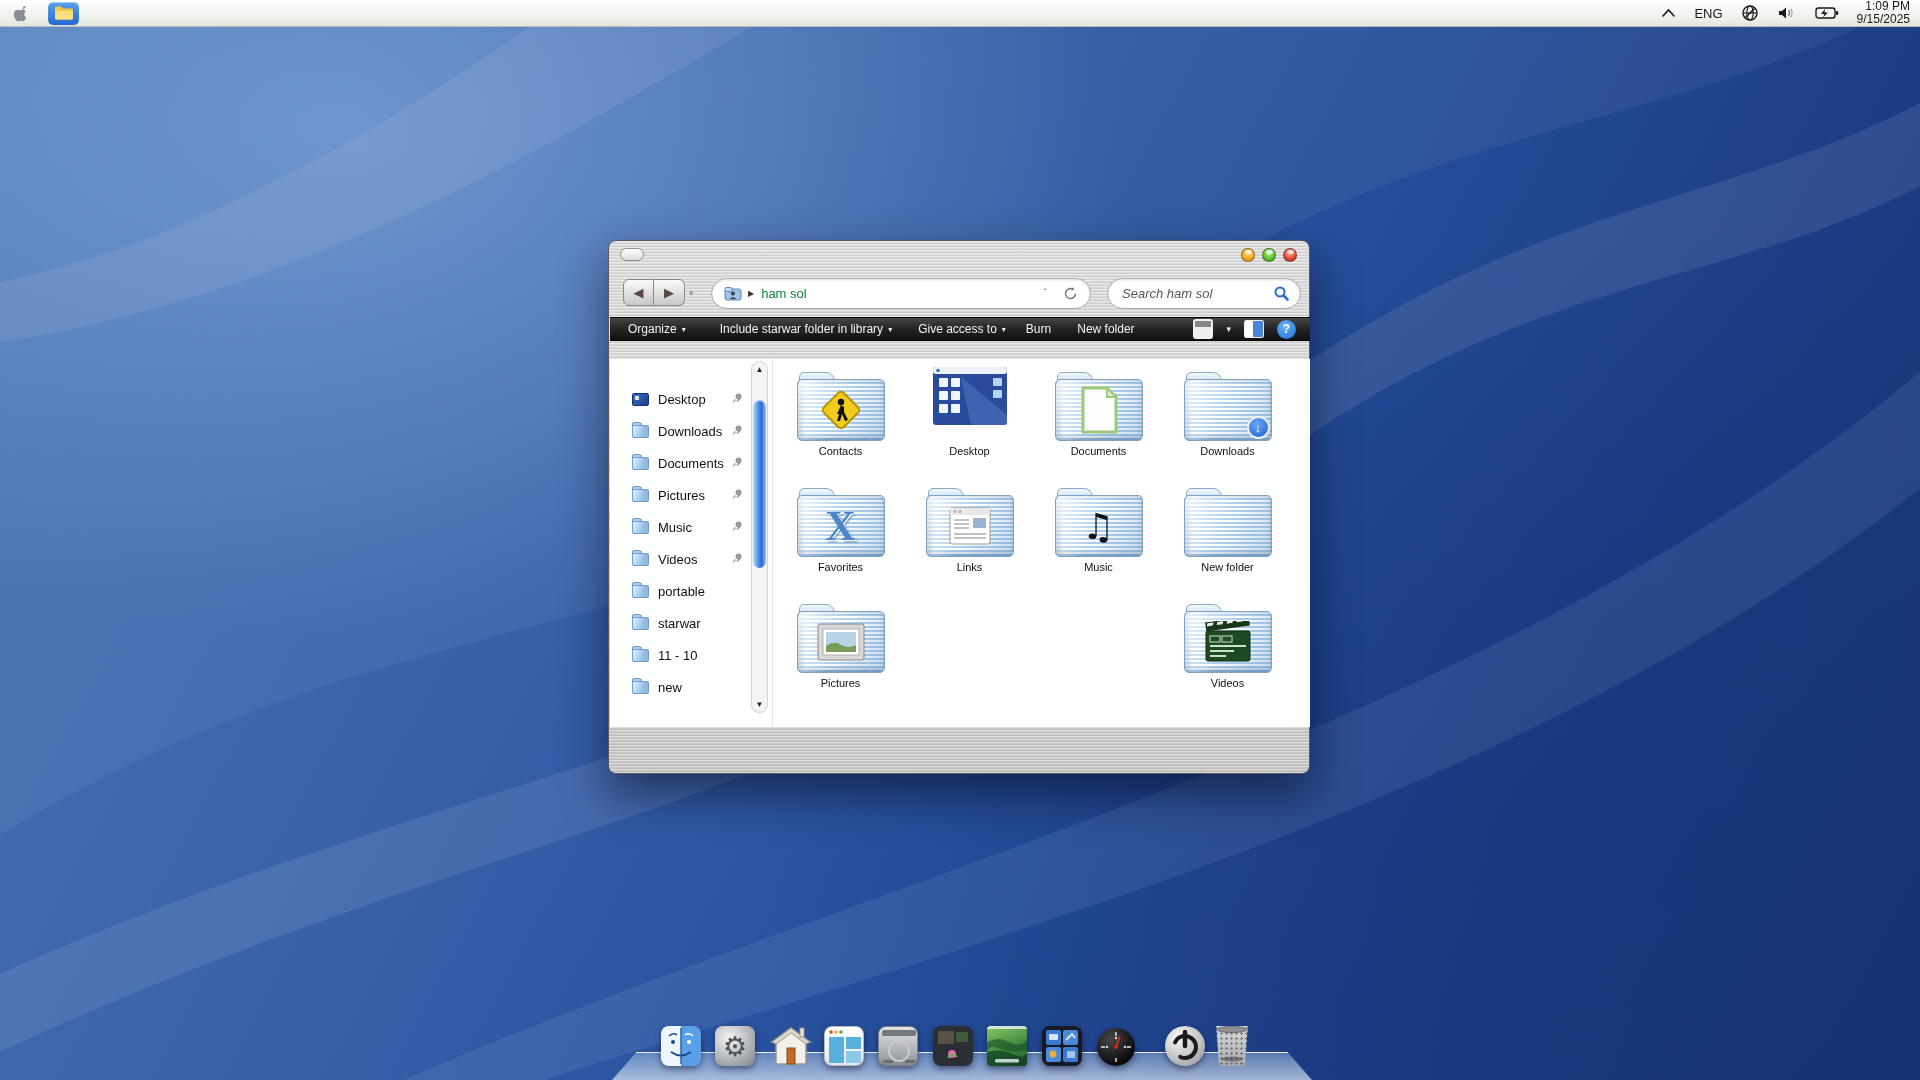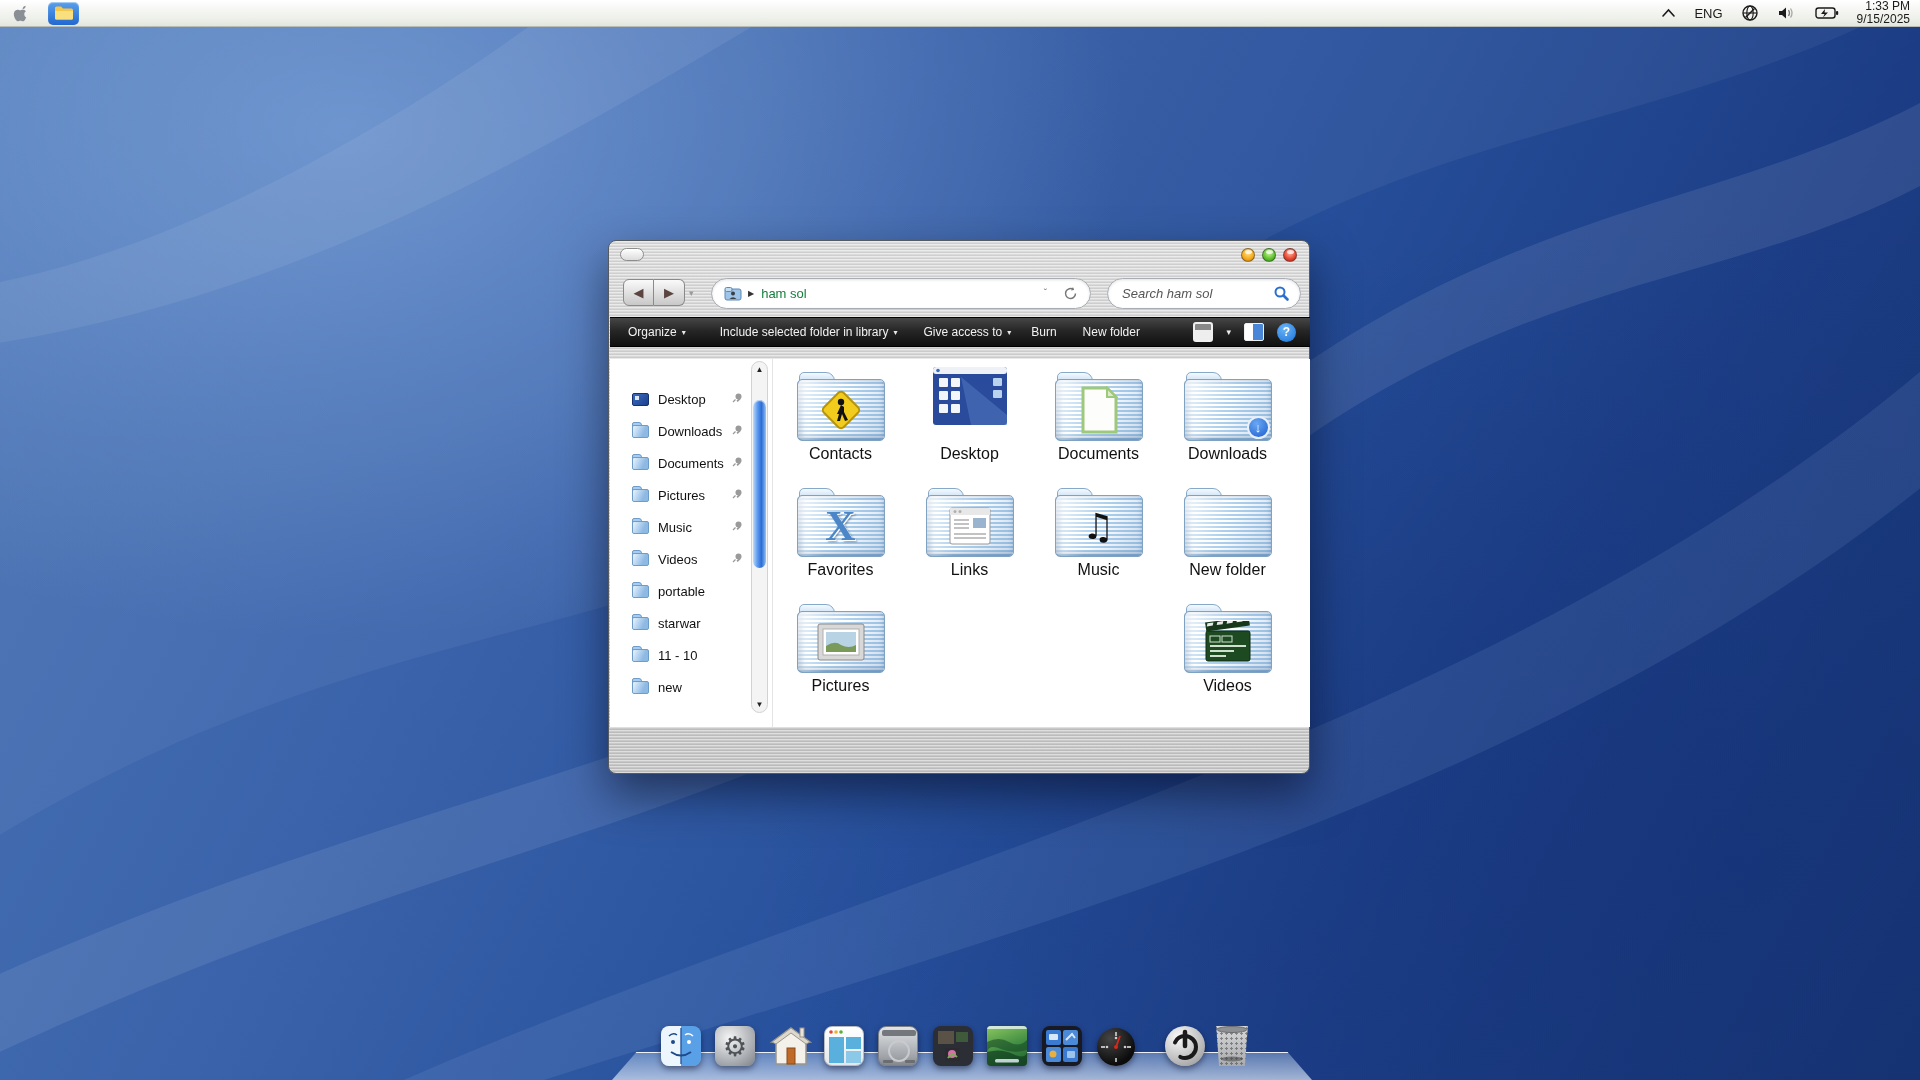--- a/index.html
+++ b/index.html
@@ -59,21 +59,21 @@
   .addr-caret { font-size:10px; color:#666; margin-right:16px; }
   .crumb-arrow { font-size:8px; color:#333; margin-left:6px; }
   .searchbar { position:absolute; left:498px; top:9px; width:194px; height:31px; border-radius:16px;
     background:#fff; border:1px solid #a8adb4; box-shadow:inset 0 1px 3px rgba(0,0,0,.12);
     display:flex; align-items:center; padding:0 10px 0 14px; }
   .searchbar input { border:none; outline:none; flex:1; font-size:13px; font-style:italic; color:#333;
     font-family:"Liberation Sans",sans-serif; background:transparent; min-width:0; }
   .searchbar input::placeholder { color:#555; font-style:italic; }
 
   
-  .cmdbar { position:absolute; left:1px; top:76px; width:700px; height:30px;
+  .cmdbar { position:absolute; left:1px; top:76px; width:700px; height:24px;
     background:linear-gradient(#464646,#262626 45%, #101010); border-top:1px solid #000; border-bottom:1px solid #000;
     display:flex; align-items:center; color:#f2f2f2; font-size:12px; }
   .cmd-item { display:flex; align-items:center; gap:5px; cursor:default; white-space:nowrap; }
   .cmd-item .dd { font-size:8px; color:#e8e8e8; }
   .cmd-right { margin-left:auto; display:flex; align-items:center; gap:13px; padding-right:14px; }
   .views-ic { width:20px; height:20px; border:2px solid #f0f0f0; border-radius:3px; background:linear-gradient(#888 40%, #eee 40%); }
   .views-dd { font-size:9px; color:#eee; }
   .preview-ic { width:20px; height:18px; border:1px solid #f0f0f0; border-radius:2px; background:linear-gradient(90deg,#fff 45%, #4a86d8 45%); }
   .help-ic { width:19px; height:19px; border-radius:50%; background:radial-gradient(circle at 40% 30%, #6ab4f8, #1a72d8);
     color:#fff; font-size:12px; font-weight:bold; display:flex; align-items:center; justify-content:center; }
@@ -98,21 +98,21 @@
     background:#f4f4f4; border:1px solid #d2d2d2; border-radius:9px; }
   .sb-arrow { position:absolute; left:0; width:15px; text-align:center; font-size:8px; color:#222; }
   .sb-thumb { position:absolute; left:1px; top:38px; width:13px; height:168px; border-radius:7px;
     background:linear-gradient(90deg,#bcd8f8,#5a9af0 35%,#2e6cd4 65%,#8ec0f4); box-shadow:inset 0 1px 1px rgba(255,255,255,.7); }
 
   .divider { position:absolute; left:162px; top:0; width:1px; height:100%; background:#e4e4e4; }
 
   
   .files { position:absolute; left:166px; top:0; width:534px; height:100%; }
   .file-item { position:absolute; width:129px; height:112px; display:flex; flex-direction:column; align-items:center; cursor:default; }
-  .file-label { font-size:16px; color:#111; margin-top:4px; }
+  .file-label { font-size:11px; color:#111; margin-top:4px; }
   .icon-box { width:96px; height:76px; position:relative; display:flex; align-items:flex-end; justify-content:center; }
 
   .mac-folder { position:relative; width:88px; height:62px; }
   .mac-folder .tab { position:absolute; top:-7px; left:2px; width:36px; height:14px; border-radius:5px 9px 0 0;
     background:linear-gradient(#f4faff,#b9d6ef); border:1px solid #87a9c7; }
   .mac-folder .body { position:absolute; inset:0; border-radius:5px; border:1px solid #7fa2c2;
     background:repeating-linear-gradient(180deg, rgba(255,255,255,.95) 0 2px, rgba(168,205,236,.95) 2px 4px);
     box-shadow:inset 4px 0 5px rgba(40,80,130,.35), inset 0 -3px 5px rgba(40,80,130,.28); }
   .mac-folder .body::after { content:""; position:absolute; inset:0; border-radius:5px;
     background:linear-gradient(115deg, rgba(255,255,255,.85), rgba(255,255,255,0) 48%, rgba(80,130,185,.30)); }
@@ -194,21 +194,21 @@
       <path d="M2,6 L5,6 L9,2.5 L9,13.5 L5,10 L2,10 Z" fill="#1a1a1a"></path>
       <path d="M11.5,5 Q13.5,8 11.5,11" fill="none" stroke="#7a7a7a" stroke-width="1.3"></path>
       <path d="M13.5,3.5 Q16.5,8 13.5,12.5" fill="none" stroke="#a8a8a8" stroke-width="1.3"></path>
     </svg>
     <svg width="24" height="14" viewBox="0 0 24 14">
       <rect x="1" y="2" width="19" height="10" rx="2.5" fill="none" stroke="#1a1a1a" stroke-width="1.4"></rect>
       <rect x="21" y="5" width="2.2" height="4" rx="1" fill="#1a1a1a"></rect>
       <path d="M10,3 L6,8 L9.5,8 L8,11.5 L13,6.5 L9.6,6.5 Z" fill="#1a1a1a"></path>
     </svg>
     <div class="clock">
-      <div>1:33 PM</div>
+      <div>1:09 PM</div>
       <div>9/15/2025</div>
     </div>
   </div>
 </div>
 
 <div class="window">
 
   <div class="titlebar">
     <div class="pill-btn"></div>
     <div class="lights">
@@ -248,21 +248,21 @@
     </div>
   </div>
 
   <div class="cmdbar">
     <div id="cmd-items" style="display:flex; align-items:center;">
         <div class="cmd-item" style="margin-left: 18px;">
           <span>Organize</span>
           <span class="dd">▾</span>
         </div>
         <div class="cmd-item" style="margin-left: 34px;">
-          <span>Include selected folder in library</span>
+          <span>Include starwar folder in library</span>
           <span class="dd">▾</span>
         </div>
         <div class="cmd-item" style="margin-left: 26px;">
           <span>Give access to</span>
           <span class="dd">▾</span>
         </div>
         <div class="cmd-item" style="margin-left: 20px;">
           <span>Burn</span>
         </div>
         <div class="cmd-item" style="margin-left: 26px;">

